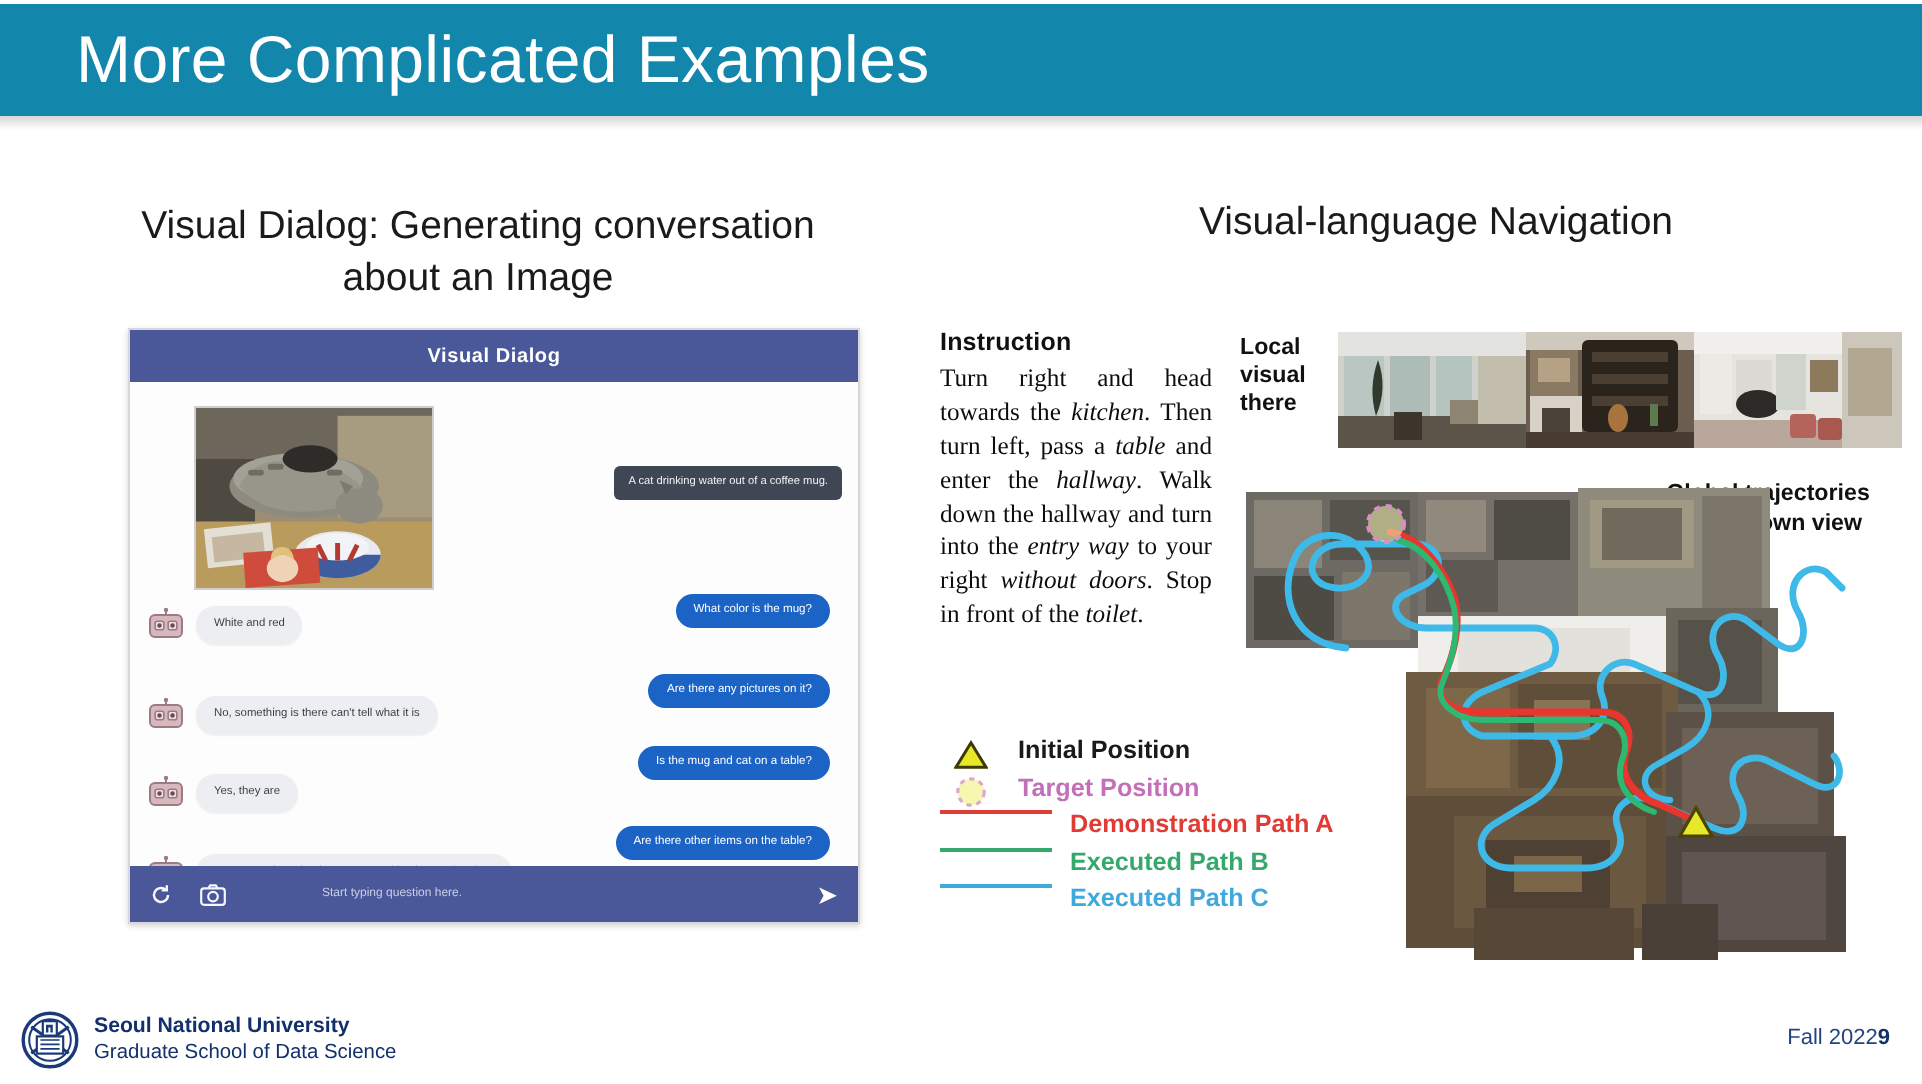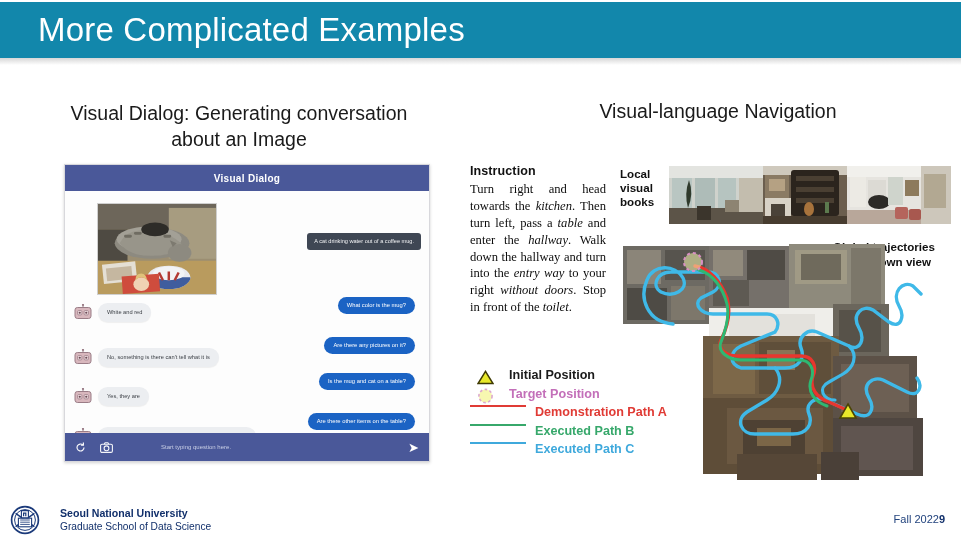--- a/index.html
+++ b/index.html
@@ -253,21 +253,21 @@
   .legend-marker svg { display:block; }
   .legend-line { width: 56px; height: 0; border-top: 2.1px solid; }
   .legend-label { font-size: 12.6px; font-weight: bold; white-space: nowrap; }
 
   
   .footer-logo {
     position: absolute;
     left: 10px; top: 505px;
     display: flex;
     align-items: center;
-    gap: 20px;
+    gap: 7px;
   }
   .crest { width: 30px; height: 30px; flex:0 0 auto; }
   .crest svg { display:block; width:100%; height:100%; }
   .footer-univ {
     font-size: 10.6px;
     font-weight: bold;
     color: #12306b;
     line-height: 1.28;
   }
   .footer-school {
@@ -419,21 +419,21 @@
 
 <div class="right-col">
   <div class="right-heading">Visual-language Navigation</div>
 </div>
 
 <div class="instruction">
   <div class="instruction-label">Instruction</div>
   <div class="instruction-text" id="instruction-text">Turn right and head towards the <i>kitchen</i>. Then turn left, pass a <i>table</i> and enter the <i>hallway</i>. Walk down the hallway and turn into the <i>entry way</i> to your right <i>without doors</i>. Stop in front of the <i>toilet</i>.</div>
 </div>
 
-<div class="local-label">Local visual books</div>
+<div class="local-label">Local visual there</div>
 
 <div class="pano">
   <svg viewBox="0 0 282 58" preserveAspectRatio="none" aria-hidden="true">
 
     <rect x="0" y="0" width="94" height="58" fill="#cfd2cc"></rect>
     <rect x="0" y="0" width="94" height="12" fill="#e3e4e0"></rect>
     <rect x="3" y="12" width="20" height="30" fill="#b9c6c2"></rect>
     <rect x="26" y="12" width="20" height="30" fill="#aebcb8"></rect>
     <rect x="49" y="12" width="18" height="30" fill="#b6c4c0"></rect>
     <rect x="0" y="42" width="94" height="16" fill="#5c5448"></rect>

